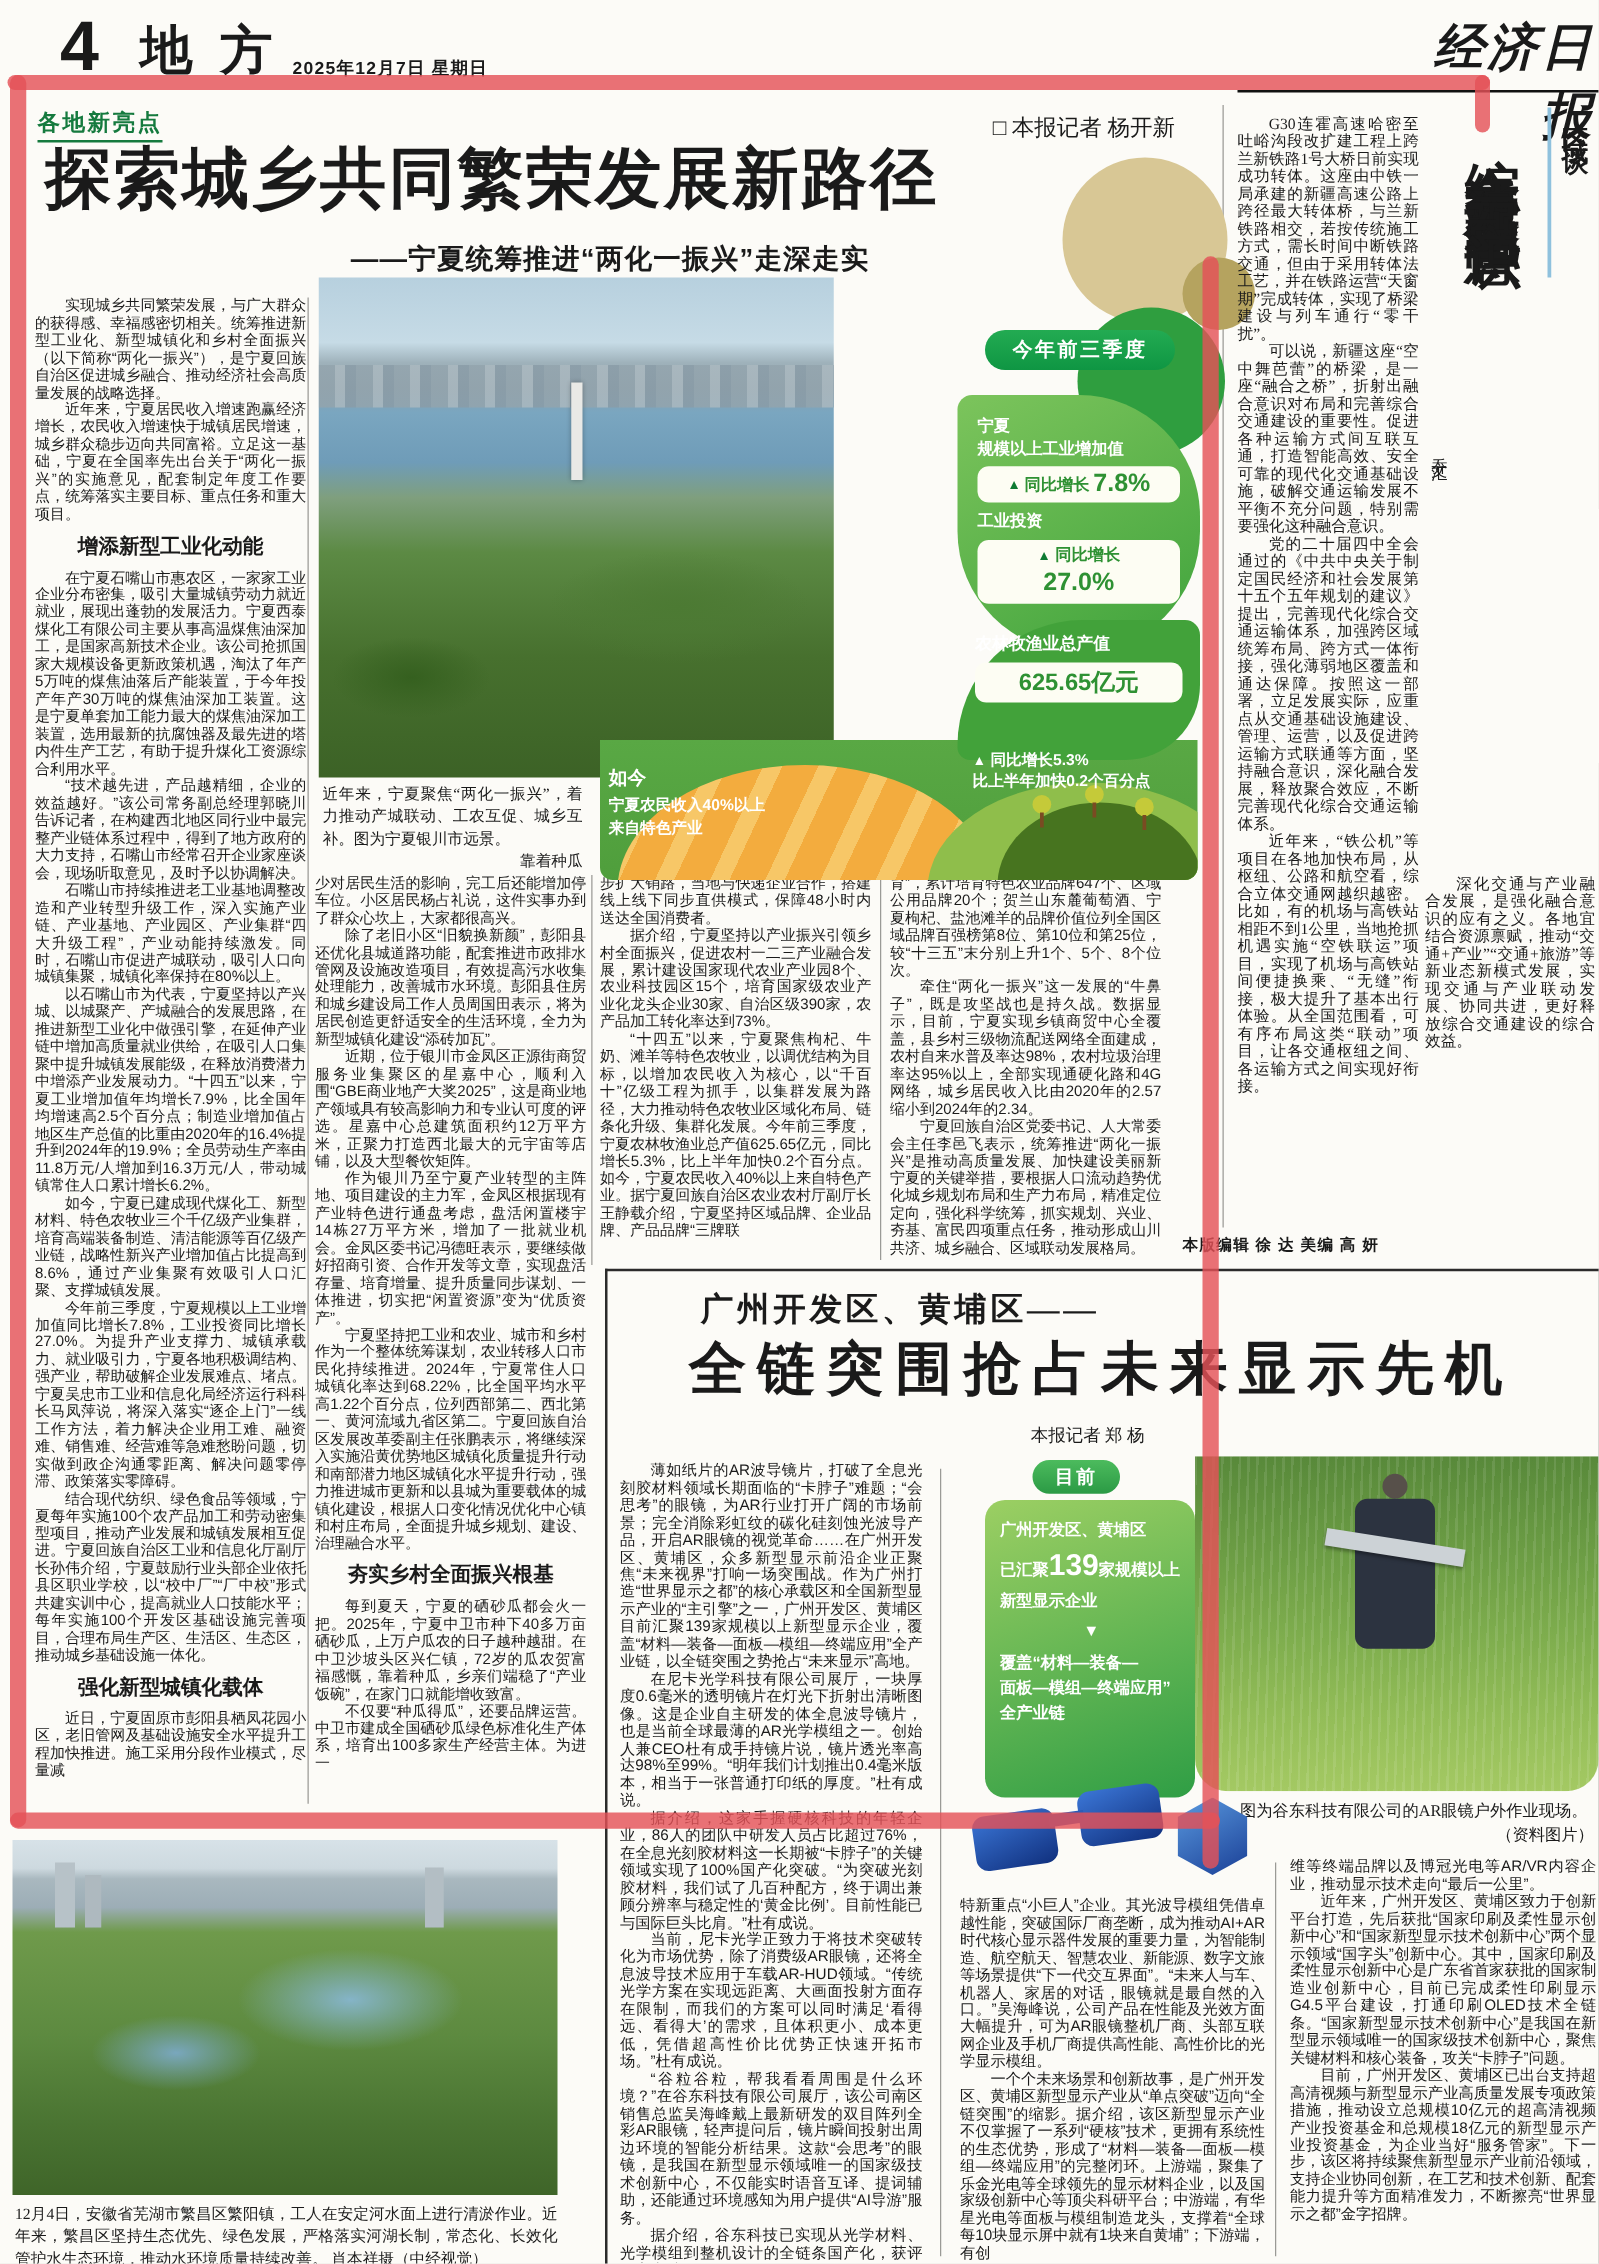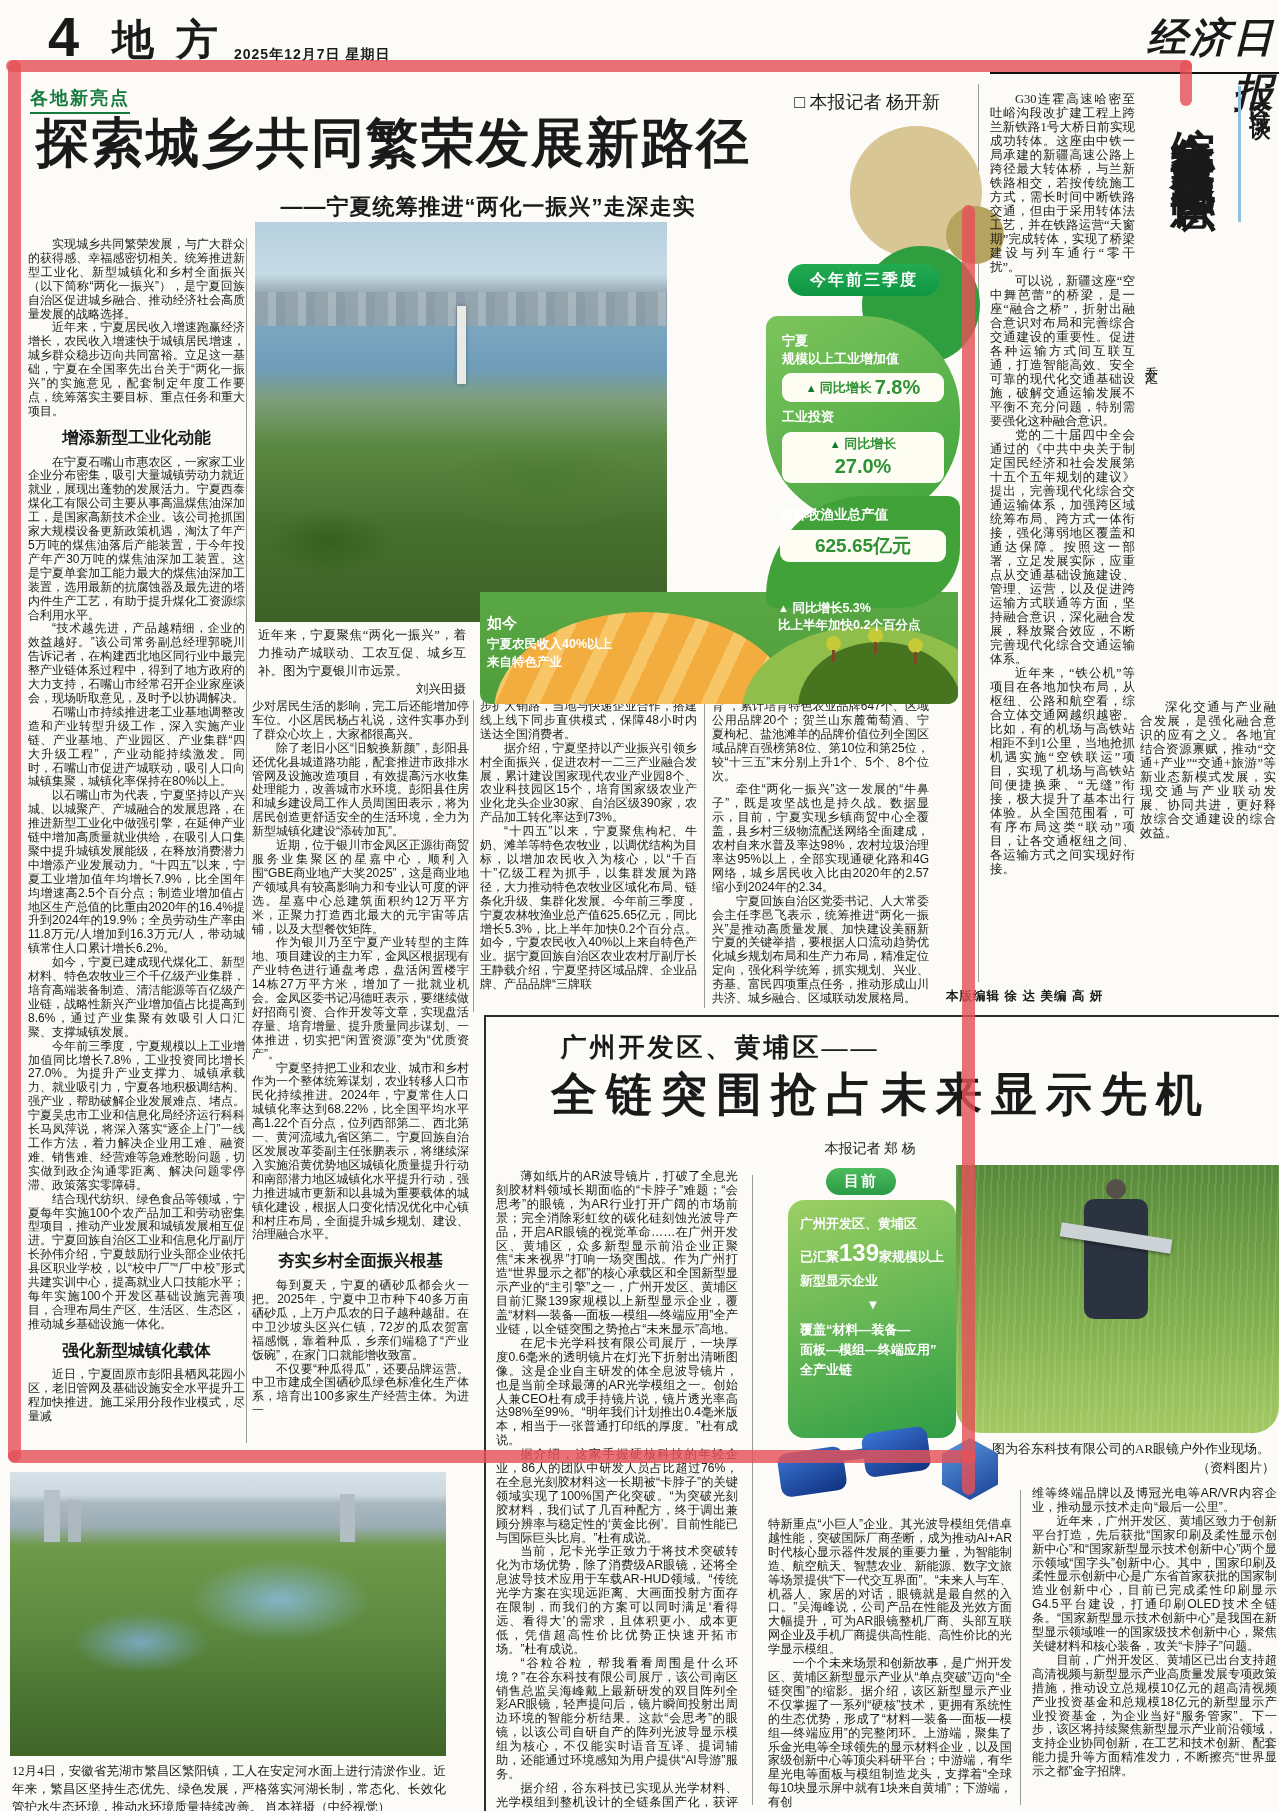--- a/index.html
+++ b/index.html
@@ -137,21 +137,21 @@
   <div class="abs vline" style="left:473px;top:700px;height:312px;"></div>
   <div class="abs vline" style="left:704px;top:700px;height:308px;"></div>
   <div class="abs vline" style="left:978px;top:84px;height:898px;"></div>
 
   <div class="abs photo-main">
     <div class="pm-city"></div>
     <div class="pm-tower"></div>
   </div>
   <div class="abs cap" style="left:258px;top:626px;width:208px;">
     <span>近年来，宁夏聚焦“两化一振兴”，着力推动产城联动、工农互促、城乡互补。图为宁夏银川市远景。</span>
-    <span class="credit">刘兴田摄</span>
+    <span class="credit">靠着种瓜</span>
   </div>
 
   <div class="abs circ" style="left:850px;top:126px;width:132px;height:132px;background:#d8c795;"></div>
   <div class="abs circ" style="left:946px;top:206px;width:58px;height:58px;background:#b5a35f;"></div>
   <div class="abs circ" style="left:862px;top:246px;width:118px;height:118px;background:#2f9e3f;"></div>
   <div class="abs ig-pill">今年前三季度</div>
 
   <div class="abs ig-blob1">
     <div class="ig-lab">宁夏</div>
     <div class="ig-lab">规模以上工业增加值</div>
@@ -256,21 +256,21 @@
   <div class="abs a2byline">本报记者 郑 杨</div>
 
   <div class="abs vline" style="left:752px;top:1175px;height:630px;"></div>
   <div class="abs vline" style="left:1020px;top:1490px;height:315px;"></div>
 
   <div class="abs col" style="left:496px;top:1170px;width:242px;height:640px;font-size:12.2px;">
     <p>薄如纸片的AR波导镜片，打破了全息光刻胶材料领域长期面临的“卡脖子”难题；“会思考”的眼镜，为AR行业打开广阔的市场前景；完全消除彩虹纹的碳化硅刻蚀光波导产品，开启AR眼镜的视觉革命……在广州开发区、黄埔区，众多新型显示前沿企业正聚焦“未来视界”打响一场突围战。作为广州打造“世界显示之都”的核心承载区和全国新型显示产业的“主引擎”之一，广州开发区、黄埔区目前汇聚139家规模以上新型显示企业，覆盖“材料—装备—面板—模组—终端应用”全产业链，以全链突围之势抢占“未来显示”高地。</p>
     <p>在尼卡光学科技有限公司展厅，一块厚度0.6毫米的透明镜片在灯光下折射出清晰图像。这是企业自主研发的体全息波导镜片，也是当前全球最薄的AR光学模组之一。创始人兼CEO杜有成手持镜片说，镜片透光率高达98%至99%。“明年我们计划推出0.4毫米版本，相当于一张普通打印纸的厚度。”杜有成说。</p>
     <p>据介绍，这家手握硬核科技的年轻企业，86人的团队中研发人员占比超过76%，在全息光刻胶材料这一长期被“卡脖子”的关键领域实现了100%国产化突破。“为突破光刻胶材料，我们试了几百种配方，终于调出兼顾分辨率与稳定性的‘黄金比例’。目前性能已与国际巨头比肩。”杜有成说。</p>
     <p>当前，尼卡光学正致力于将技术突破转化为市场优势，除了消费级AR眼镜，还将全息波导技术应用于车载AR-HUD领域。“传统光学方案在实现远距离、大画面投射方面存在限制，而我们的方案可以同时满足‘看得远、看得大’的需求，且体积更小、成本更低，凭借超高性价比优势正快速开拓市场。”杜有成说。</p>
-    <p>“谷粒谷粒，帮我看看周围是什么环境？”在谷东科技有限公司展厅，该公司南区销售总监吴海峰戴上最新研发的双目阵列全彩AR眼镜，轻声提问后，镜片瞬间投射出周边环境的智能分析结果。这款“会思考”的眼镜，以该公司自研自产的阵列光波导显示模组为核心，不仅能实时语音互译、提词辅助，还能通过环境感知为用户提供“AI导游”服务。</p>
+    <p>“谷粒谷粒，帮我看看周围是什么环境？”在谷东科技有限公司展厅，该公司南区销售总监吴海峰戴上最新研发的双目阵列全彩AR眼镜，轻声提问后，镜片瞬间投射出周边环境的智能分析结果。这款“会思考”的眼镜，是我国在新型显示领域唯一的国家级技术创新中心，不仅能实时语音互译、提词辅助，还能通过环境感知为用户提供“AI导游”服务。</p>
     <p>据介绍，谷东科技已实现从光学材料、光学模组到整机设计的全链条国产化，获评国家专精</p>
   </div>
 
   <div class="abs a2pill">目前</div>
   <div class="abs a2green">
     <div>广州开发区、黄埔区</div>
     <div>
       <span>已汇聚</span><span class="num">139</span><span>家规模以上</span>
     </div>
     <div>新型显示企业</div>

